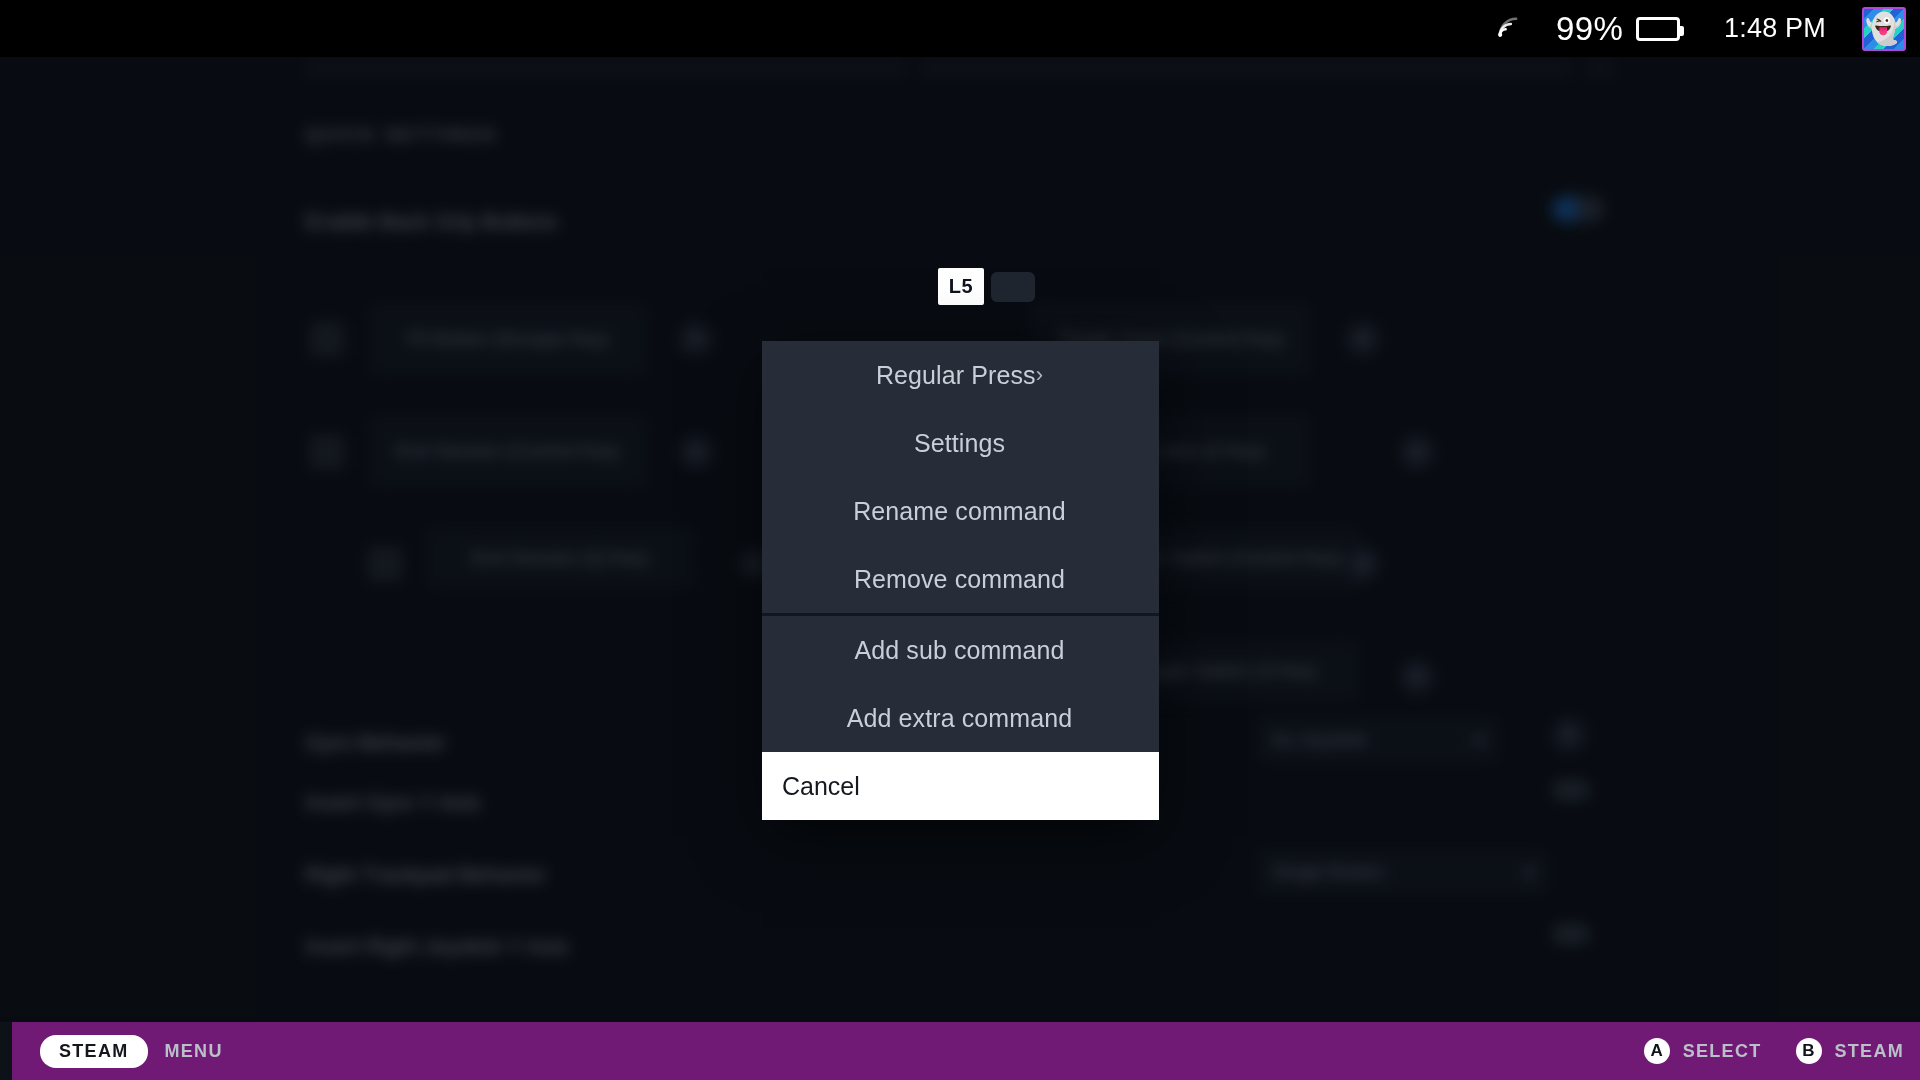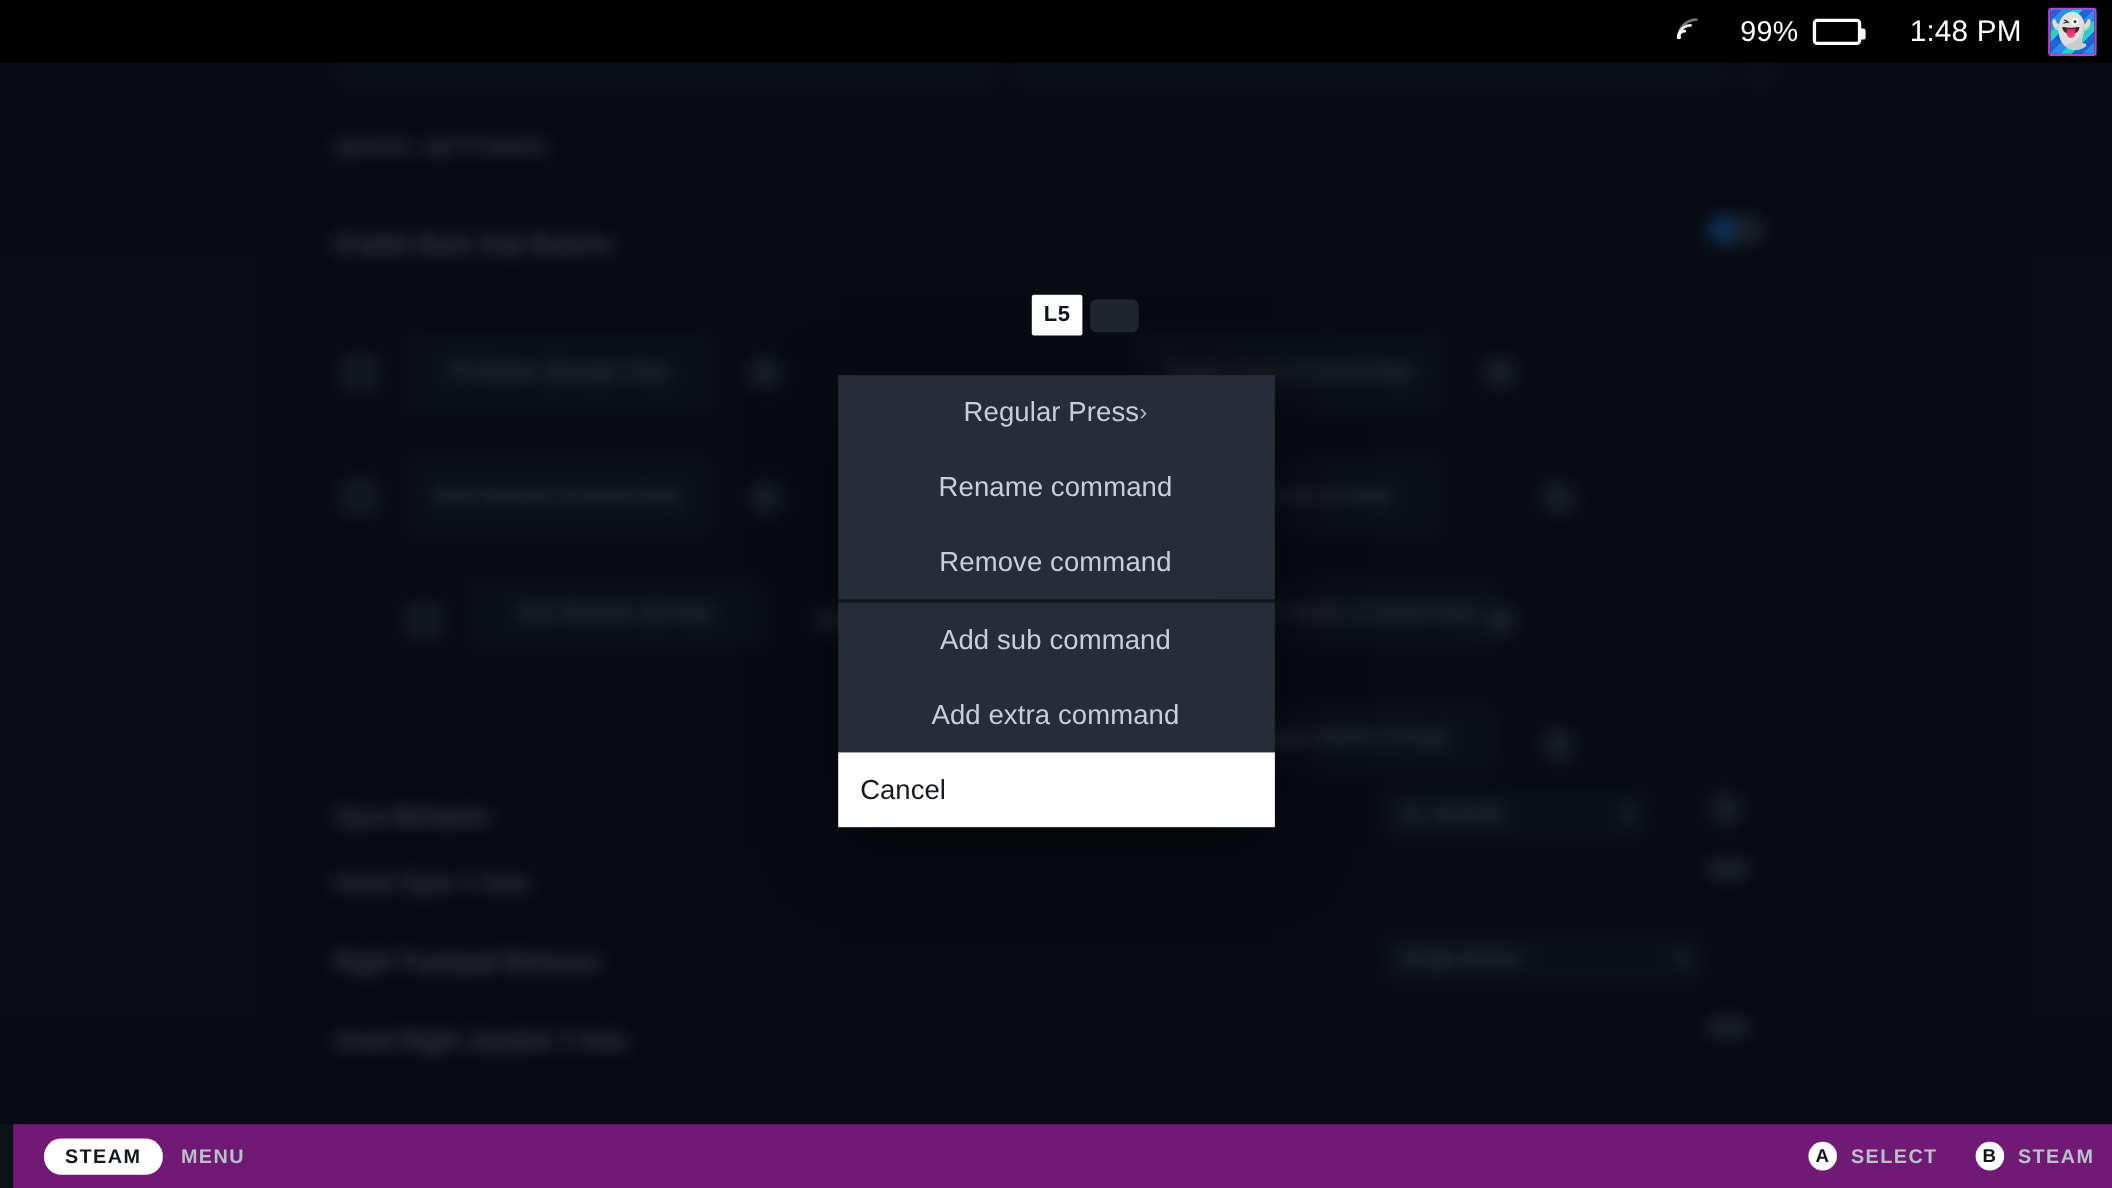--- a/index.html
+++ b/index.html
@@ -13,31 +13,31 @@
 
   
   .statusbar{
     position:absolute; top:0; left:0; width:1920px; height:57px;
     background:#000; display:flex; align-items:center;
     justify-content:flex-end; padding-right:14px; gap:0;
   }
   .sb-slot{ display:flex; align-items:center; }
   .wifi-icon{ margin-right:34px; display:block; }
   .battery-wrap{ display:flex; align-items:center; gap:13px; margin-right:44px; }
-  .battery-pct{ color:#ffffff; font-size:26px; letter-spacing:.3px; font-weight:400;}
+  .battery-pct{ color:#ffffff; font-size:33px; letter-spacing:.3px; font-weight:400;}
   .battery-shell{
     position:relative; width:44px; height:24px;
     border:3px solid #ffffff; border-radius:4px; padding:2px;
   }
   .battery-shell:after{
     content:""; position:absolute; right:-7px; top:6px;
     width:5px; height:10px; background:#fff; border-radius:0 2px 2px 0;
   }
   .battery-fill{ height:100%; width:100%; background:#4ab54a; border-radius:1px; }
-  .clock{ color:#ffffff; font-size:27px; margin-right:24px; letter-spacing:.2px;}
+  .clock{ color:#ffffff; font-size:27px; margin-right:36px; letter-spacing:.2px;}
   .avatar{
     width:44px; height:44px; border:2px solid #b149d8; border-radius:3px;
     background:
       repeating-linear-gradient(135deg,#1f63d6 0 7px,#2f8ce8 7px 14px,#25d0c4 14px 21px);
     position:relative; overflow:hidden;
   }
   .avatar .blob{
     position:absolute; left:50%; top:52%; transform:translate(-50%,-50%);
     font-size:30px; line-height:1;
   }
@@ -228,20 +228,23 @@
   </div>
 
   <div class="ctxmenu">
 
     <div class="ctx-group">
       <div class="ctx-item">
         <span>Regular Press</span>
         <span class="chev">›</span>
       </div>
       <div class="ctx-item">
+        <span>Settings</span>
+      </div>
+      <div class="ctx-item">
         <span>Rename command</span>
       </div>
       <div class="ctx-item">
         <span>Remove command</span>
       </div>
     </div>
 
     <div class="ctx-group">
       <div class="ctx-item">
         <span>Add sub command</span>

